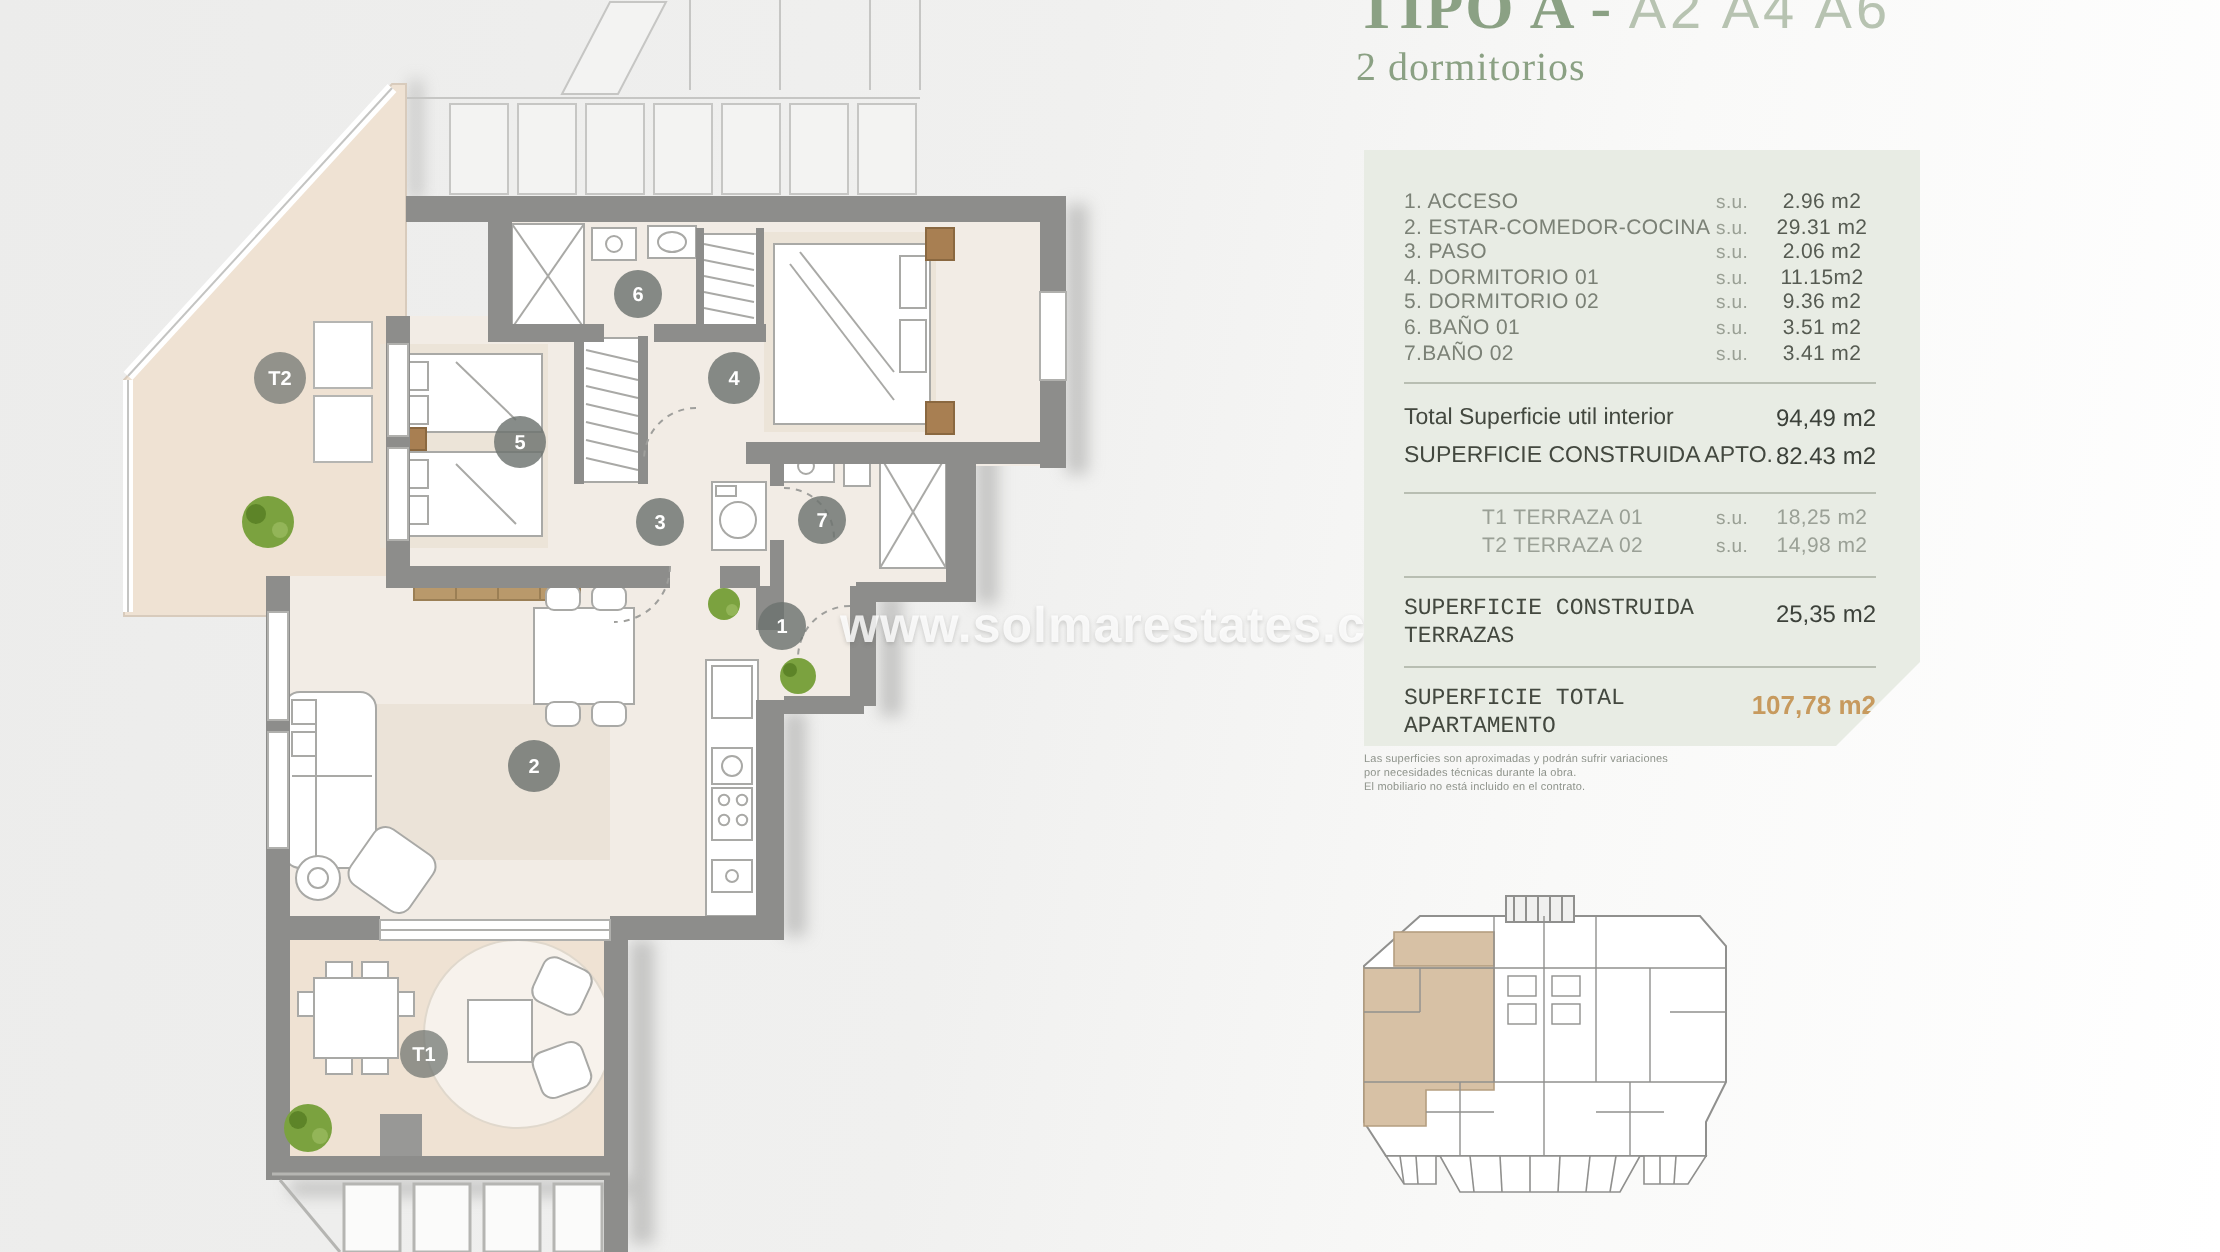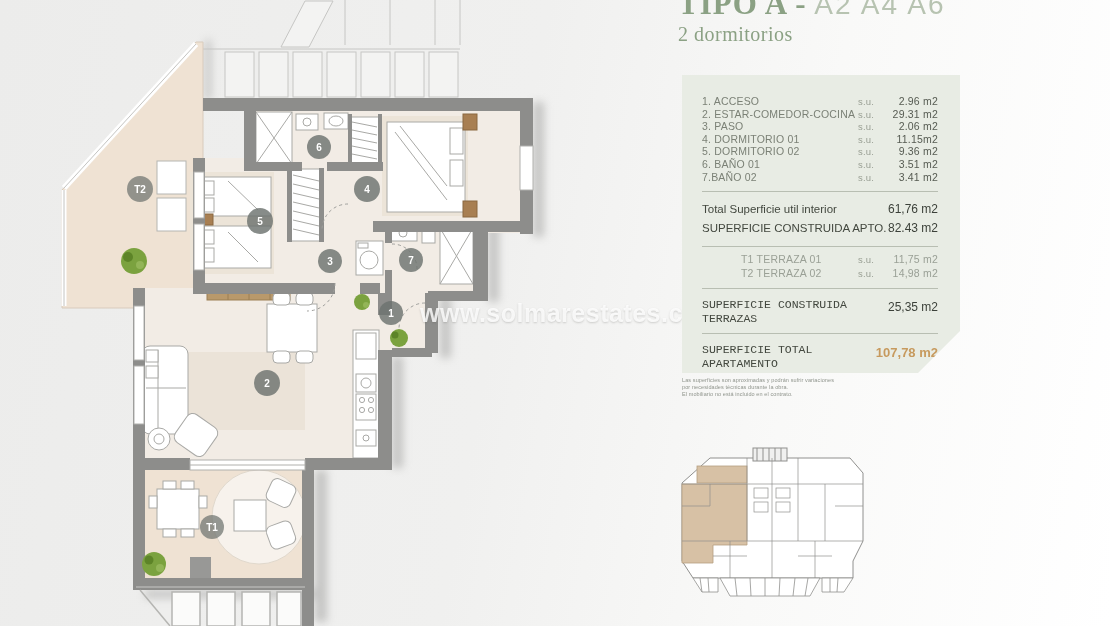--- a/index.html
+++ b/index.html
@@ -20,21 +20,21 @@
   
   .side-panel{
     position:absolute;left:682px;top:75px;width:278px;height:298px;
     background:#e8ece4;
     clip-path:polygon(0 0,100% 0,100% calc(100% - 42px),calc(100% - 42px) 100%,0 100%);
     box-sizing:border-box;padding:20px 22px 0 20px;
   }
   .r-row{display:flex;align-items:baseline;height:12.6px;font-size:10.5px;letter-spacing:.2px;}
   .r-label{flex:1;color:#7b8176;}
   .r-su{width:26px;color:#9aa095;font-size:9.5px;}
-  .r-val{width:54px;text-align:right;color:#565b52;}
+  .r-val{width:54px;text-align:center;color:#565b52;}
   .sep{border-top:1px solid #b8beb2;margin:8px 0 0 0;}
   .tot-row{display:flex;justify-content:space-between;align-items:flex-start;
     font-size:11.5px;color:#43483f;line-height:19px;}
   .tot-row.first{margin-top:8px;}
   .tot-val{font-size:12px;color:#3c413a;}
   .terr-block{margin-top:6px;}
   .terr-row{display:flex;align-items:baseline;height:13.5px;font-size:10.5px;color:#9aa096;letter-spacing:.2px;margin-left:39px;}
   .terr-row .r-su{color:#a7ad a2;}
   .terr-row .r-val{color:#9aa096;}
   .tall{margin-top:9px;}
@@ -450,34 +450,34 @@
         <span class="r-label">7.BAÑO 02</span>
         <span class="r-su">s.u.</span>
         <span class="r-val">3.41 m2</span>
       </div>
   </div>
 
   <div class="sep"></div>
 
   <div class="tot-row first">
     <span>Total Superficie util interior</span>
-    <span class="tot-val">61,76 m2</span>
+    <span class="tot-val">94,49 m2</span>
   </div>
   <div class="tot-row">
     <span>SUPERFICIE CONSTRUIDA APTO.</span>
     <span class="tot-val">82.43 m2</span>
   </div>
 
   <div class="sep"></div>
 
   <div class="terr-block">
     <div class="terr-row">
         <span class="r-label" style="color:#9aa096">T1 TERRAZA 01</span>
         <span class="r-su">s.u.</span>
-        <span class="r-val">11,75 m2</span>
+        <span class="r-val">18,25 m2</span>
       </div>
     <div class="terr-row">
         <span class="r-label" style="color:#9aa096">T2 TERRAZA 02</span>
         <span class="r-su">s.u.</span>
         <span class="r-val">14,98 m2</span>
       </div>
   </div>
 
   <div class="sep"></div>
 

